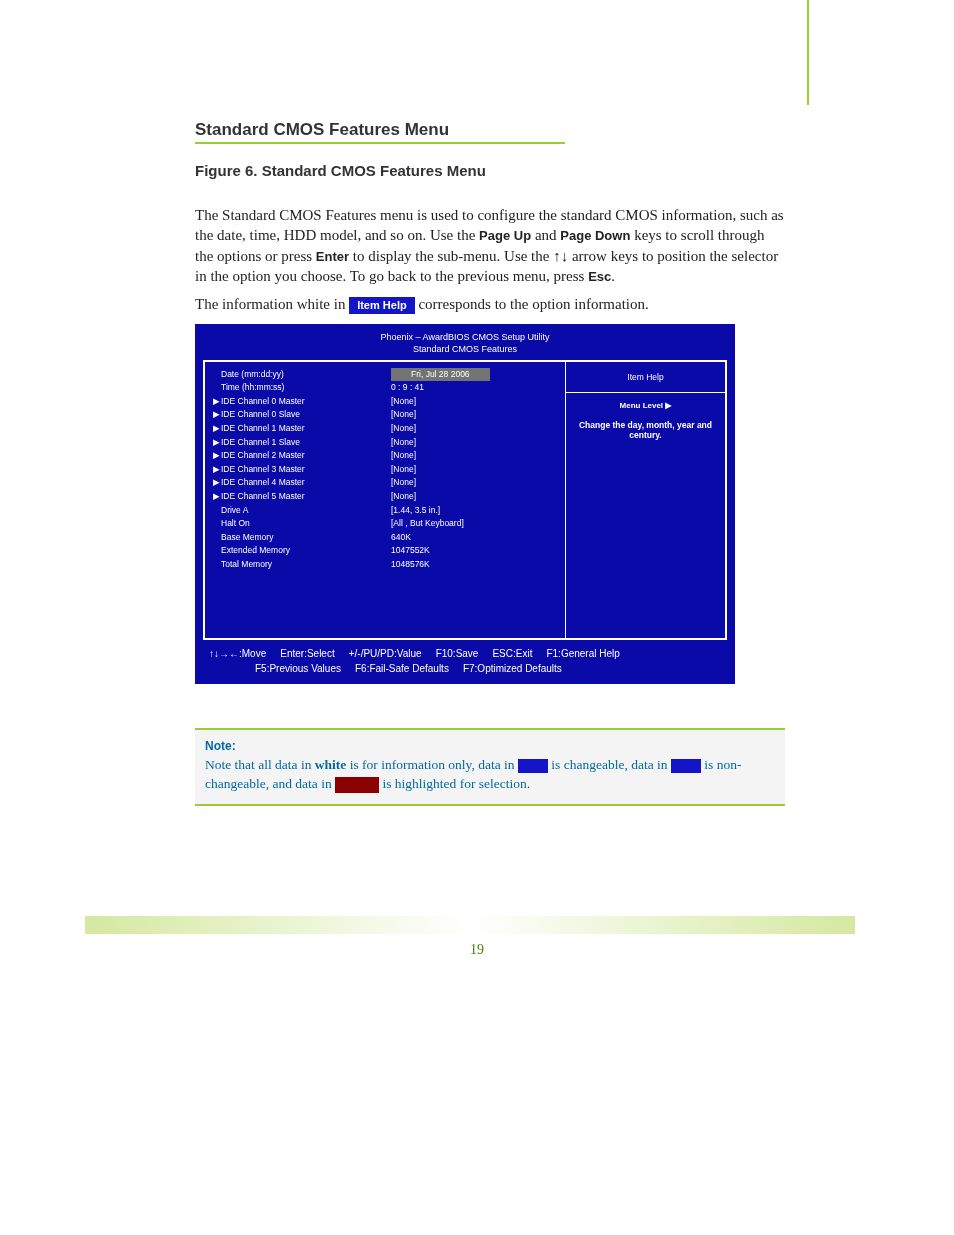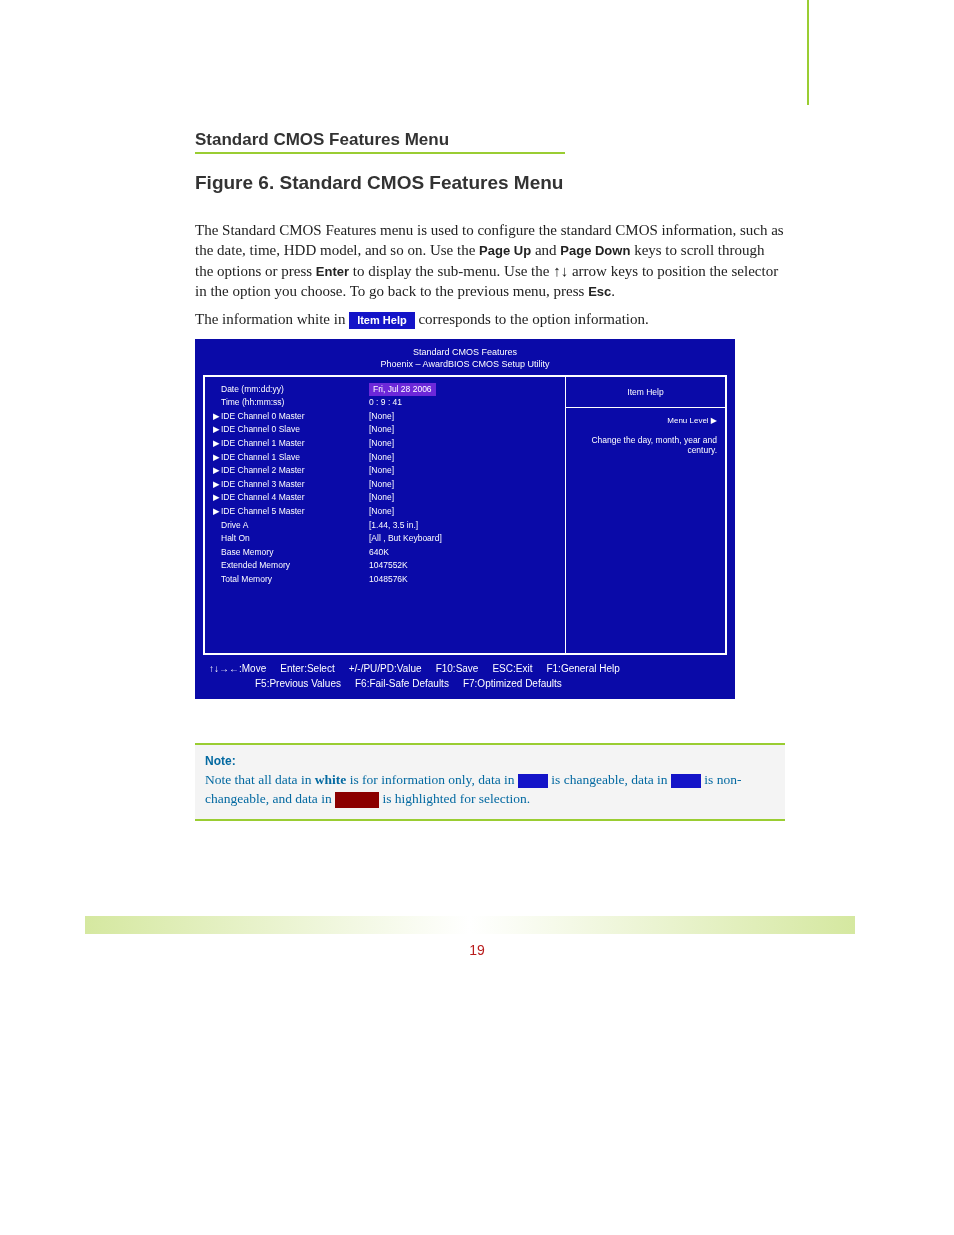--- a/index.html
+++ b/index.html
@@ -15,39 +15,39 @@
     position: absolute;
     top: 0;
     right: 145px;
     width: 2px;
     height: 105px;
     background: #9acd32;
   }
   .content {
     position: absolute;
     left: 195px;
-    top: 130px;
+    top: 120px;
     width: 590px;
   }
   .section-title {
     font-family: Arial, Helvetica, sans-serif;
     font-size: 17px;
     font-weight: 700;
     color: #333;
     margin-bottom: 2px;
   }
   .title-underline {
     height: 2px;
     width: 370px;
     background: #9acd32;
     margin-bottom: 18px;
   }
   .subtitle {
     font-family: Arial, Helvetica, sans-serif;
-    font-size: 19px;
+    font-size: 15px;
     font-weight: 700;
     color: #333;
     margin-bottom: 26px;
   }
   .body-text {
     font-size: 15px;
     line-height: 1.35;
     color: #222;
     margin-bottom: 8px;
   }
@@ -89,37 +89,38 @@
     display: flex;
     height: 280px;
   }
   .bios-left {
     flex: 1 1 auto;
     padding: 6px 8px;
     font-size: 8.5px;
     line-height: 1.6;
   }
   .bios-row { display: flex; white-space: pre; }
-  .bios-lbl { width: 148px; }
+  .bios-lbl { width: 170px; }
   .bios-val { }
-  .bios-val.sel { background: #6d28d9; padding: 0 4px; }
+  .bios-val.sel { background: #737373; padding: 0 20px; }
   .tri { display:inline-block; width:8px; }
   .bios-right {
     width: 160px;
     border-left: 1px solid #ffffff;
     font-size: 8.5px;
   }
   .bios-right-head {
     border-bottom: 1px solid #ffffff;
     padding: 10px 6px;
     text-align: center;
   }
   .bios-right-body {
     padding: 8px;
-    text-align: right;
+    text-align: center;
+    font-weight: bold;
   }
   .bios-right-body .ml { font-size: 8px; }
   .bios-footer {
     font-size: 10px;
     padding: 6px 6px 4px 6px;
     line-height: 1.5;
   }
   .bios-footer-row { display:flex; }
   .bfc { flex: 0 0 auto; margin-right: 14px; white-space: pre; }
 
@@ -160,23 +161,23 @@
     top: 916px;
     width: 770px;
     height: 18px;
     background: linear-gradient(to right, #d5e8a0 0%, #ffffff 50%, #d5e8a0 100%);
   }
   .page-num {
     position: absolute;
     top: 942px;
     width: 954px;
     text-align: center;
-    font-family: Liberation Sans, sans-serif;
+    font-family: Liberation Serif, serif;
     font-size: 14px;
-    color: #b91c1c;
+    color: #4d7c0f;
   }
 </style>
 </head>
 <body>
 
 <div class="top-rule"></div>
 
 <div class="content">
 
   <div class="section-title">Standard CMOS Features Menu</div>
@@ -187,22 +188,22 @@
   <p class="body-text">
     <span>The Standard CMOS Features menu is used to configure the standard CMOS information, such as the date, time, HDD model, and so on. Use the </span><span class="kbd">Page Up</span><span> and </span><span class="kbd">Page Down</span><span> keys to scroll through the options or press </span><span class="kbd">Enter</span><span> to display the sub-menu. Use the </span><span class="arrows">↑↓</span><span> arrow keys to position the selector in the option you choose. To go back to the previous menu, press </span><span class="kbd">Esc</span><span>.</span>
   </p>
 
   <p class="body-text">
     <span>The information white in </span><span class="item-help-chip">Item Help</span><span> corresponds to the option information.</span>
   </p>
 
   <div class="bios">
     <div class="bios-header">
+      <div>Phoenix – AwardBIOS CMOS Setup Utility</div>
       <div>Standard CMOS Features</div>
-      <div>Phoenix – AwardBIOS CMOS Setup Utility</div>
     </div>
     <div class="bios-frame">
       <div class="bios-left" id="bios-left">
           <div class="bios-row"><span class="tri"></span><span class="bios-lbl">Date (mm:dd:yy)</span><span class="bios-val sel">Fri, Jul 28 2006</span></div>
           <div class="bios-row"><span class="tri"></span><span class="bios-lbl">Time (hh:mm:ss)</span><span class="bios-val">0 : 9 : 41</span></div>
           <div class="bios-row"><span class="tri"></span><span class="bios-lbl"></span><span class="bios-val"></span></div>
           <div class="bios-row"><span class="tri">▶</span><span class="bios-lbl">IDE Channel 0 Master</span><span class="bios-val">[None]</span></div>
           <div class="bios-row"><span class="tri">▶</span><span class="bios-lbl">IDE Channel 0 Slave</span><span class="bios-val">[None]</span></div>
           <div class="bios-row"><span class="tri">▶</span><span class="bios-lbl">IDE Channel 1 Master</span><span class="bios-val">[None]</span></div>
           <div class="bios-row"><span class="tri">▶</span><span class="bios-lbl">IDE Channel 1 Slave</span><span class="bios-val">[None]</span></div>

